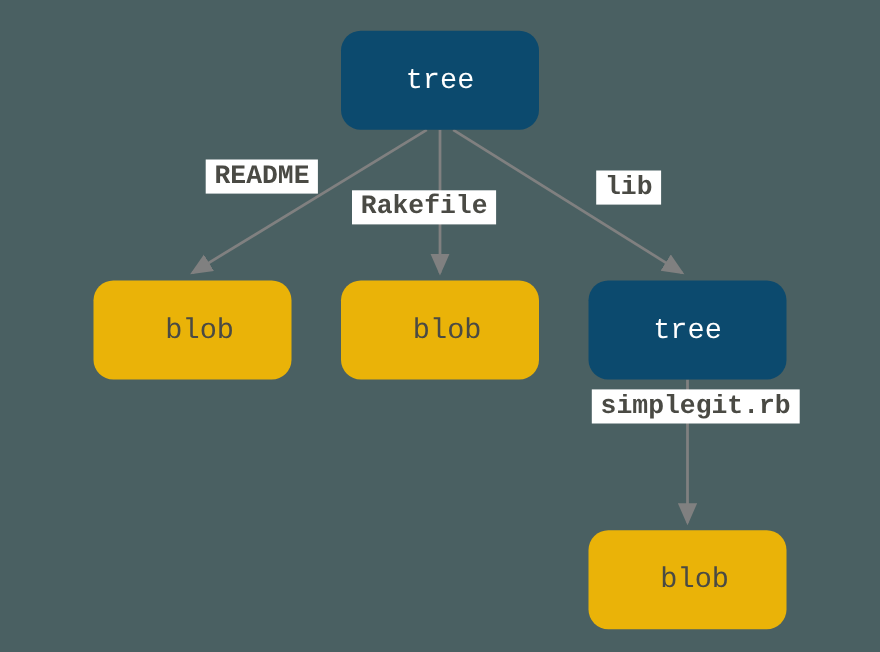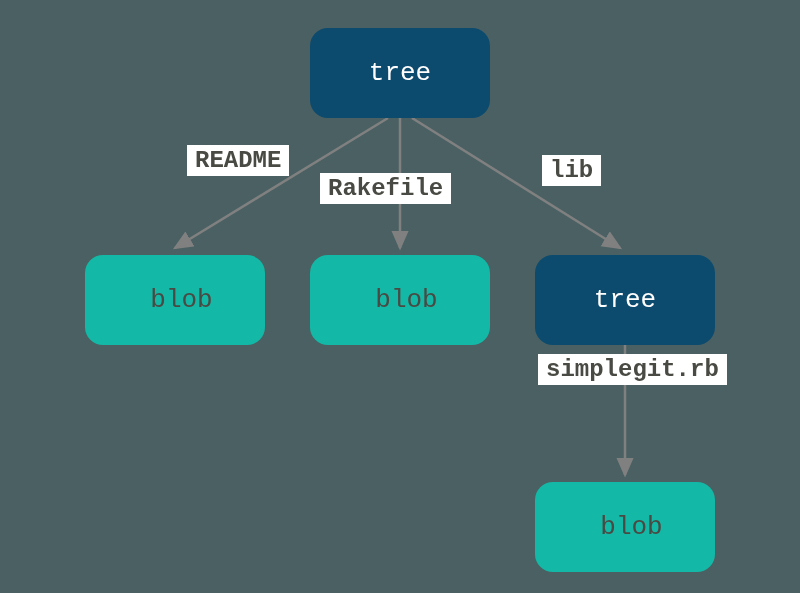--- a/index.html
+++ b/index.html
@@ -12,21 +12,21 @@
     svg.arrows { position:absolute; top:0; left:0; pointer-events:none; }
     .node {
       position:absolute;
       width:180px; height:90px;
       border-radius:18px;
       display:flex; align-items:center; justify-content:center;
       font-size:26px;
       color:#4A4A44;
     }
     .tree { background:#0c4a6e; color:#fff; }
-    .blob { background:#14b8a6;padding-left:13px; }
+    .blob { background:#eab308;padding-left:13px; }
     .edge-label {
       position:absolute;
       background:#fff;
       color:#4A4A44;
       font-size:24px;
       padding:2px 8px;
       white-space:nowrap;
       z-index:5;
       font-weight:bold;
     }

